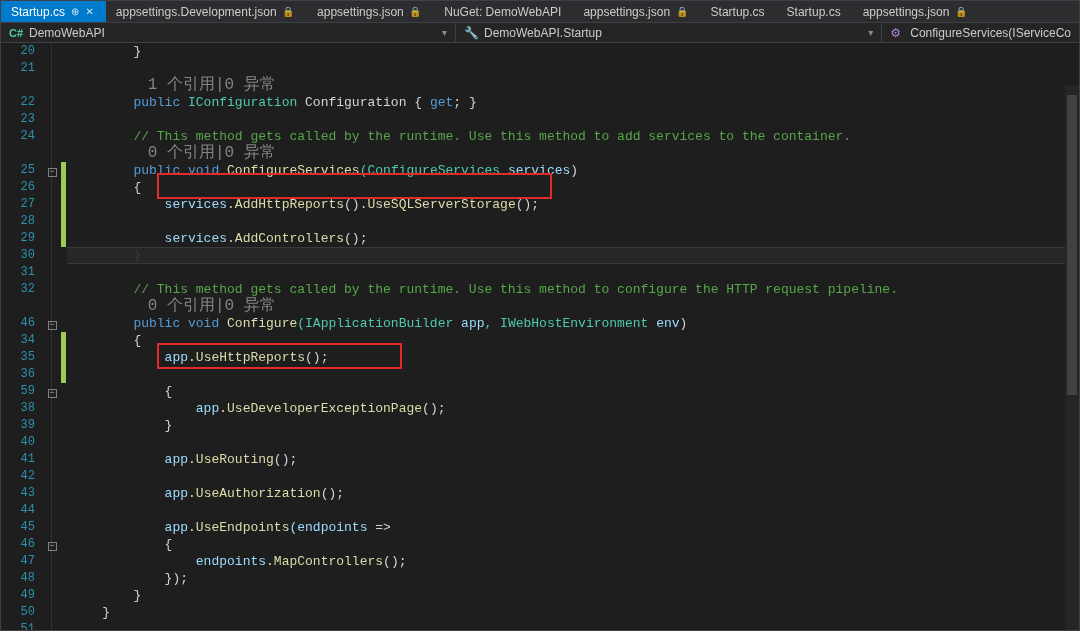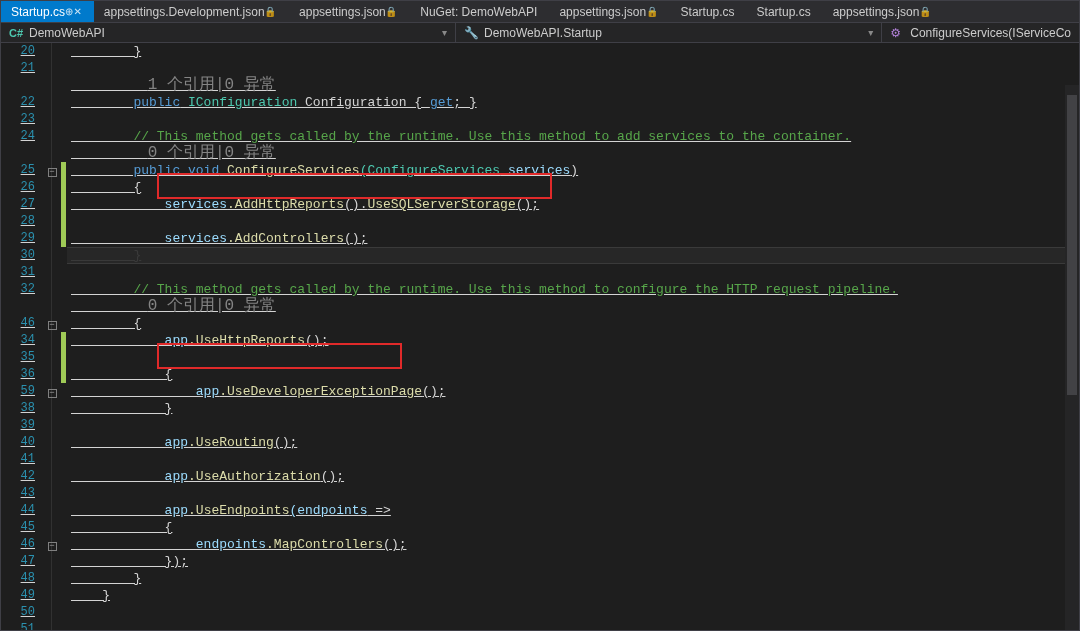--- a/index.html
+++ b/index.html
@@ -20,20 +20,21 @@
     border-bottom: 1px solid #3f3f46;
     overflow: hidden;
   }
   .tab {
     padding: 2px 12px 2px 10px;
     color: #cccccc;
     font-family: 'Segoe UI', sans-serif;
     font-size: 12px;
     display: flex;
     align-items: center;
+    gap: 6px;
     cursor: pointer;
     white-space: nowrap;
   }
   .tab.active {
     background: #007acc;
     color: #ffffff;
   }
   .pin-icon, .close-icon, .lock-icon {
     font-size: 10px;
     opacity: 0.8;
@@ -73,21 +74,20 @@
     width: 14px; height: 14px;
     color: #b180d7; font-size: 12px;
   }
   .chev { margin-left: auto; opacity: 0.6; font-size: 10px; }
 
   .editor-area {
     display: flex;
     height: calc(631px - 22px - 20px);
     background: #1e1e1e;
     position: relative;
-    text-decoration: underline;
   }
   .gutter {
     width: 42px;
     background: #1e1e1e;
     color: #2b91af;
     text-align: right;
     padding-right: 8px;
     border-right: 0;
     user-select: none;
   }
@@ -326,20 +326,21 @@
     <div class="line codelens"><span>        </span><span>0 个引用|0 异常</span></div>
     <div class="line"><span class="kw">        public void</span><span class="method"> ConfigureServices</span><span class="type">(ConfigureServices</span><span class="param"> services</span><span class="punct">)</span></div>
     <div class="line"><span class="punct">        {</span></div>
     <div class="line"><span class="param">            services</span><span class="method">.AddHttpReports</span><span class="punct">().</span><span class="method">UseSQLServerStorage</span><span class="punct">();</span></div>
     <div class="line"></div>
     <div class="line"><span class="param">            services</span><span class="method">.AddControllers</span><span class="punct">();</span></div>
     <div class="line"><span class="punct">        }</span></div>
     <div class="line"></div>
     <div class="line"><span class="comment">        // This method gets called by the runtime. Use this method to configure the HTTP request pipeline.</span></div>
     <div class="line codelens"><span>        </span><span>0 个引用|0 异常</span></div>
+    <div class="line"><span class="kw">        public void</span><span class="method"> Configure</span><span class="type">(IApplicationBuilder</span><span class="param"> app</span><span class="type">, IWebHostEnvironment</span><span class="param"> env</span><span class="punct">)</span></div>
     <div class="line"><span class="punct">        {</span></div>
     <div class="line"><span class="param">            app</span><span class="method">.UseHttpReports</span><span class="punct">();</span></div>
     <div class="line"></div>
     <div class="line"><span class="punct">            {</span></div>
     <div class="line"><span class="param">                app</span><span class="method">.UseDeveloperExceptionPage</span><span class="punct">();</span></div>
     <div class="line"><span class="punct">            }</span></div>
     <div class="line"></div>
     <div class="line"><span class="param">            app</span><span class="method">.UseRouting</span><span class="punct">();</span></div>
     <div class="line"></div>
     <div class="line"><span class="param">            app</span><span class="method">.UseAuthorization</span><span class="punct">();</span></div>

